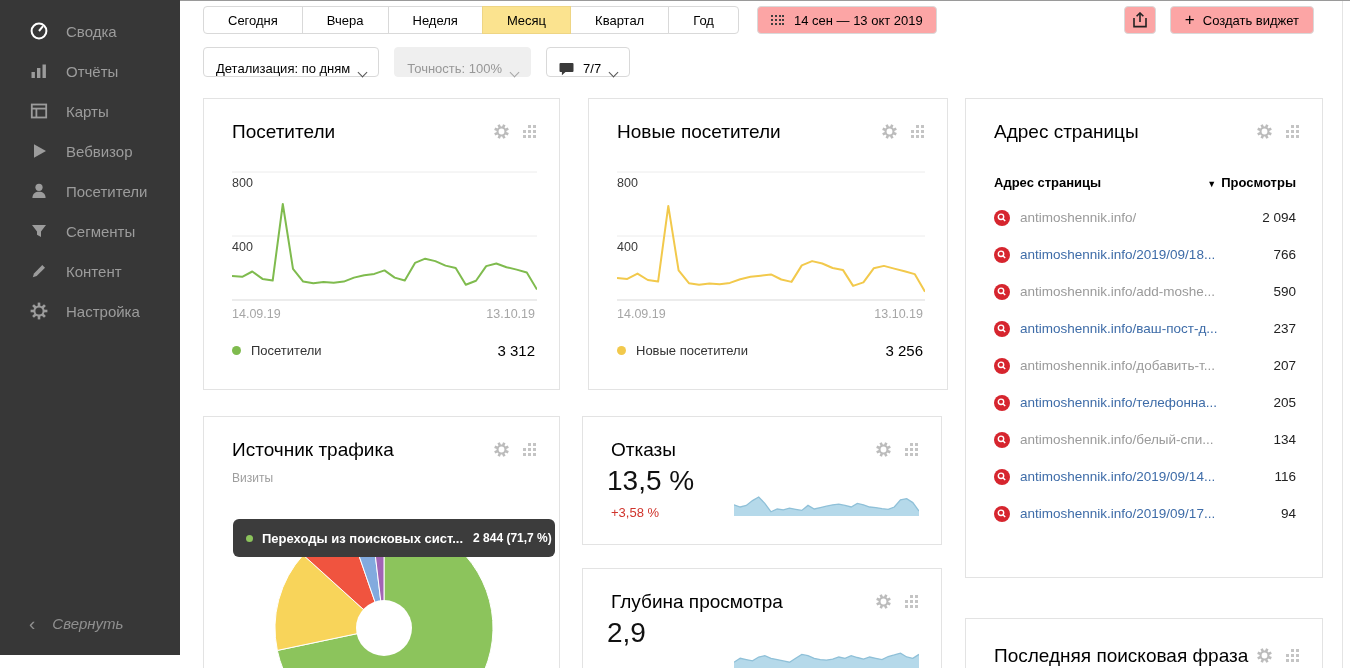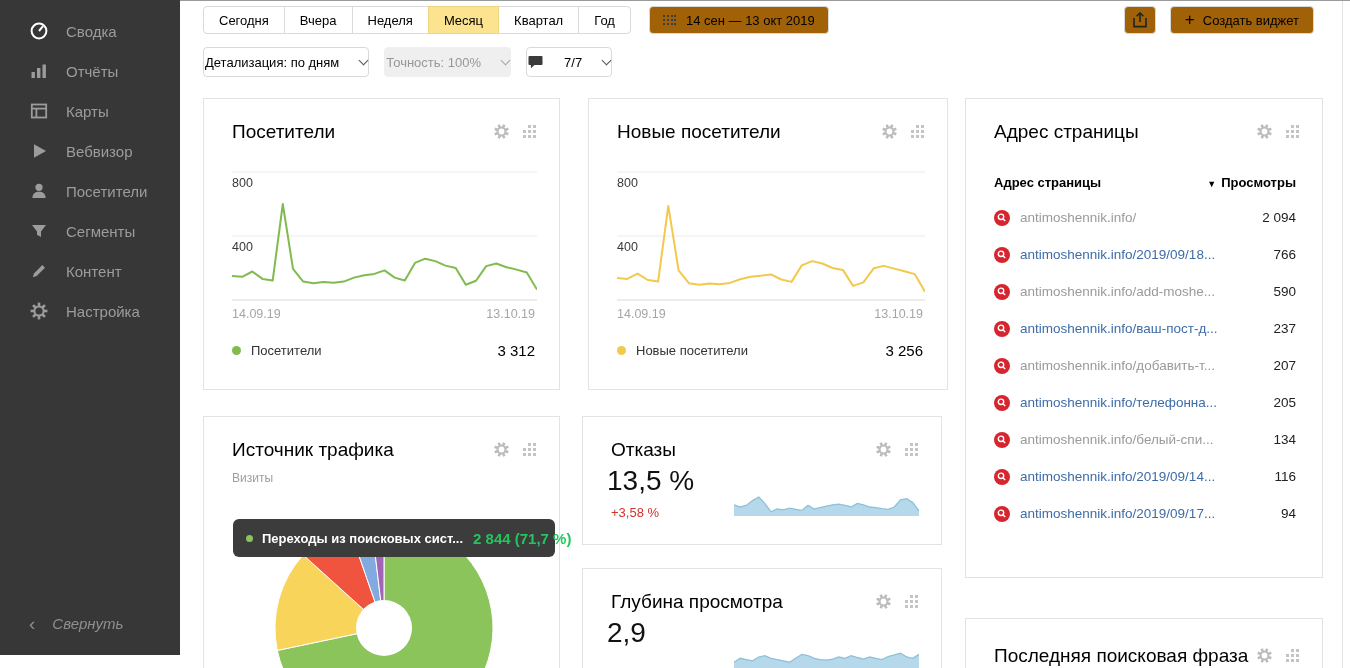--- a/index.html
+++ b/index.html
@@ -14,39 +14,39 @@
   .side-collapse{position:absolute;left:29px;top:614px;display:flex;align-items:center;cursor:pointer;}
   .side-collapse .chev-l{font-size:19px;color:#8f8f8f;margin-right:17px;line-height:1;}
   .side-collapse .lbl{font-size:15px;color:#8f8f8f;font-style:italic;}
   
   .main{position:absolute;left:180px;top:0;right:0;height:668px;background:#fff;}
   .top-edge{position:absolute;left:0;right:0;top:0;height:1px;background:#9a9a9a;}
   .scrollbar{position:absolute;right:0;top:1px;bottom:0;width:7px;background:#fff;border-left:1px solid #e4e4e4;}
   
   .tb1{position:absolute;left:23px;top:6px;right:36px;display:flex;align-items:center;}
   .seg{display:flex;}
-  .seg button{height:28px;padding:0 15px;background:#fff;border:1px solid #d9d9d9;margin-left:-1px;
+  .seg button{height:28px;padding:0 24px;background:#fff;border:1px solid #d9d9d9;margin-left:-1px;
               font-size:13px;font-family:inherit;color:#000;cursor:pointer;position:relative;}
   .seg button:first-child{border-radius:4px 0 0 4px;margin-left:0;}
   .seg button:last-child{border-radius:0 4px 4px 0;}
   .seg button.sel{background:#fbe38f;border-color:#eed584;z-index:2;}
-  .btn{height:28px;border:1px solid #d9d9d9;border-radius:4px;background:#a16207;font-size:13px;
+  .btn{height:28px;border:1px solid #d9d9d9;border-radius:4px;background:#fca5a5;font-size:13px;
        font-family:inherit;color:#000;display:flex;align-items:center;cursor:pointer;}
   .date-btn{margin-left:18px;padding:0 13px;gap:10px;}
   .cal-ico{width:13px;height:11px;position:relative;display:inline-block;}
   .cal-ico i{position:absolute;left:0;top:0;width:2.5px;height:2.5px;background:#3e3e3e;
      box-shadow:4px 0 #3e3e3e,8px 0 #3e3e3e,11px 0 #3e3e3e,0 4px #3e3e3e,4px 4px #3e3e3e,8px 4px #3e3e3e,11px 4px #3e3e3e,0 8px #3e3e3e,4px 8px #3e3e3e,8px 8px #3e3e3e,11px 8px #3e3e3e;}
   .tb1-right{margin-left:auto;display:flex;gap:14px;}
   .share-btn{width:32px;justify-content:center;}
   .create-btn{padding:0 14px;gap:8px;}
   .create-btn .plus{font-size:17px;line-height:1;margin-top:-2px;}
   .library-btn{padding:0 16px;background:#ffdb4d;border-color:#ffdb4d;}
   .tb2{position:absolute;left:23px;top:47px;display:flex;gap:15px;}
-  .drop{height:28px;border:1px solid #d9d9d9;border-radius:4px;background:#fff;padding:0 1px;
-        font-size:13px;display:flex;align-items:center;gap:21px;cursor:pointer;}
+  .drop{height:28px;border:1px solid #d9d9d9;border-radius:4px;background:#fff;padding:0 12px;
+        font-size:13px;display:flex;align-items:flex-end;gap:9px;cursor:pointer;}
   .drop.disabled{background:#efefef;border-color:#efefef;color:#979797;}
   .chev{width:6px;height:6px;border-right:1.5px solid #555;border-bottom:1.5px solid #555;
         transform:rotate(45deg);margin-top:-4px;}
   .drop.disabled .chev{border-color:#a7a7a7;}
   
   .widget{position:absolute;background:#fff;border:1px solid #e3e3e3;box-sizing:border-box;}
   .w-title{position:absolute;left:28px;top:22px;font-size:19px;color:#000;}
   .w-icons{position:absolute;right:22px;top:24px;display:flex;gap:13px;align-items:center;}
   .w-gear{width:17px;height:17px;cursor:pointer;}
   .w-drag{width:14px;height:14px;position:relative;cursor:grab;}
@@ -70,21 +70,21 @@
   .trow .url{font-size:13.5px;color:#9a9a9a;white-space:nowrap;overflow:hidden;cursor:pointer;}
   .trow .url.blue{color:#3e6ca8;}
   .trow .views{margin-left:auto;font-size:13.5px;color:#222;padding-left:8px;}
   
   .w-sub{position:absolute;left:28px;top:54px;font-size:12px;color:#9e9e9e;}
   .pie-svg{position:absolute;left:70px;top:101px;}
   .ptooltip{position:absolute;left:29px;top:102px;width:322px;height:38px;background:#3c3c3c;border-radius:6px;
             display:flex;align-items:center;padding:0 13px;box-sizing:border-box;z-index:5;}
   .ptooltip .dot{width:7px;height:7px;border-radius:50%;margin-right:9px;flex:none;}
   .ptooltip .tlbl{font-size:13px;color:#fff;font-weight:bold;white-space:nowrap;}
-  .ptooltip .tval{margin-left:auto;font-size:15px;color:#22c55e;font-weight:bold;white-space:nowrap;padding-left:10px;}
+  .ptooltip .tval{margin-left:auto;font-size:12px;color:#ffffff;font-weight:bold;white-space:nowrap;padding-left:10px;}
   
   .big-num{position:absolute;left:24px;top:48px;font-size:28px;color:#111;}
   .delta{position:absolute;left:28px;top:88px;font-size:13px;color:#d0342c;}
   .spark-svg{position:absolute;left:151px;top:68px;}
 </style>
 </head>
 <body>
 
 <div class="sidebar">
   <div class="side-nav">

